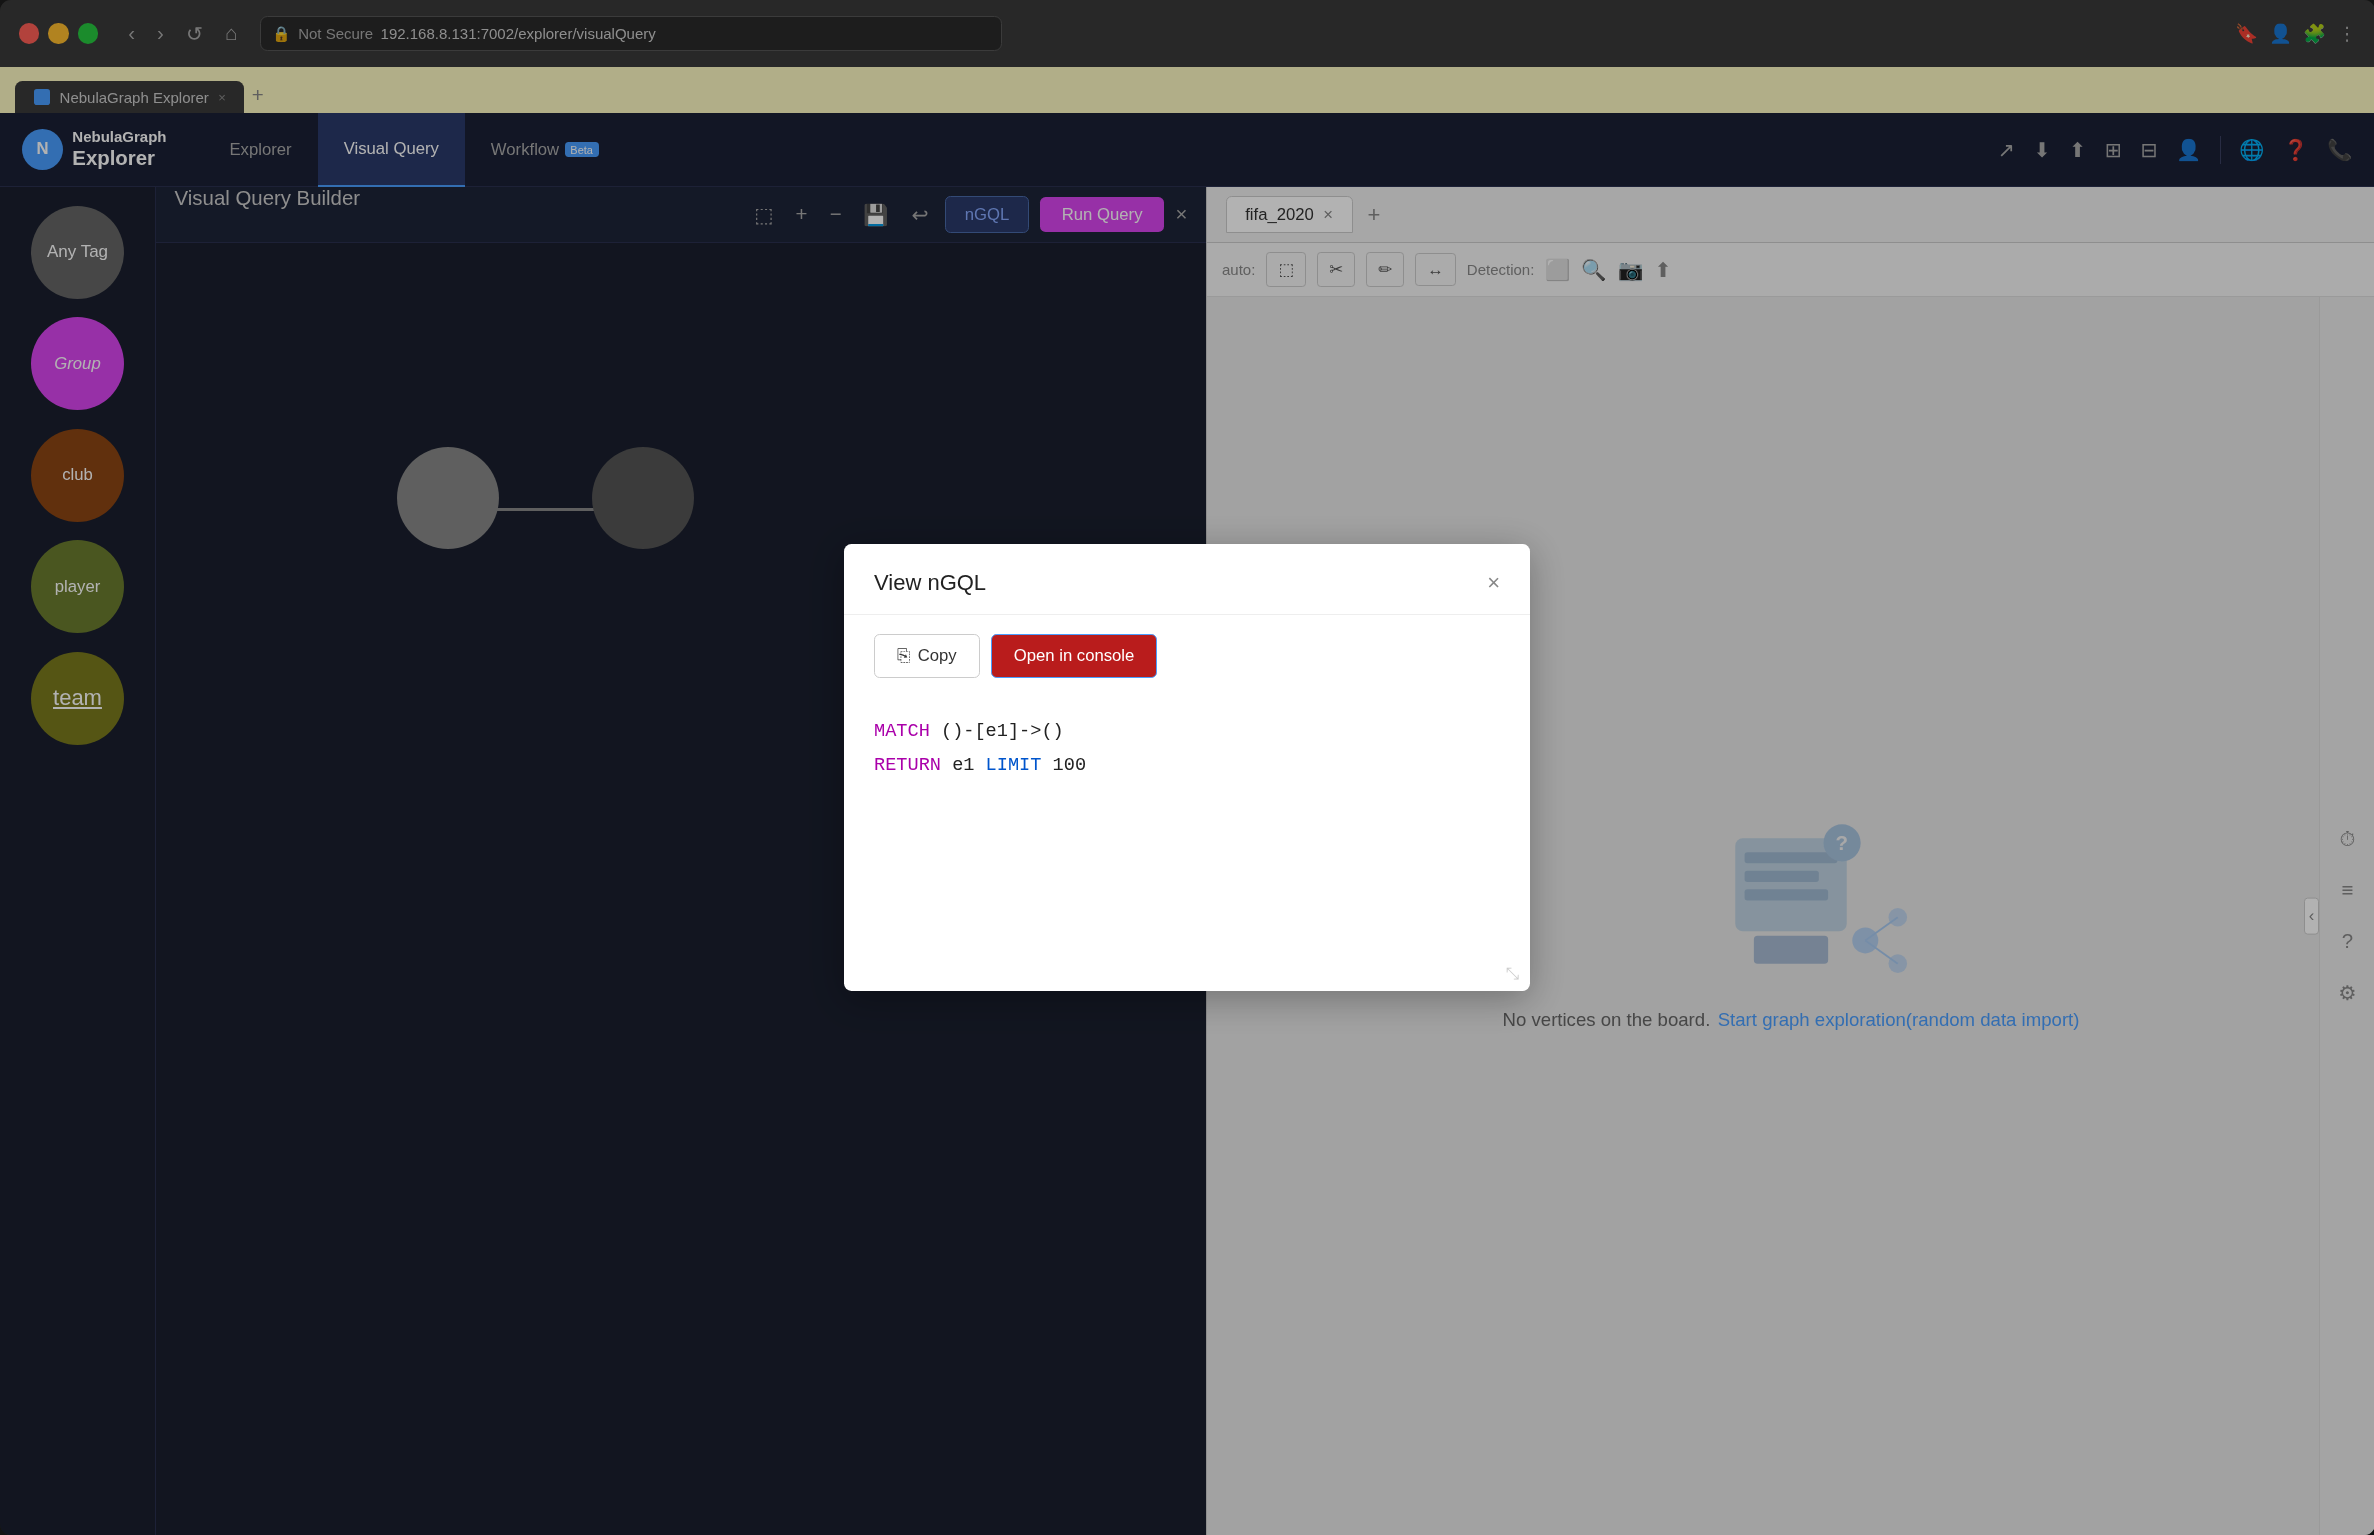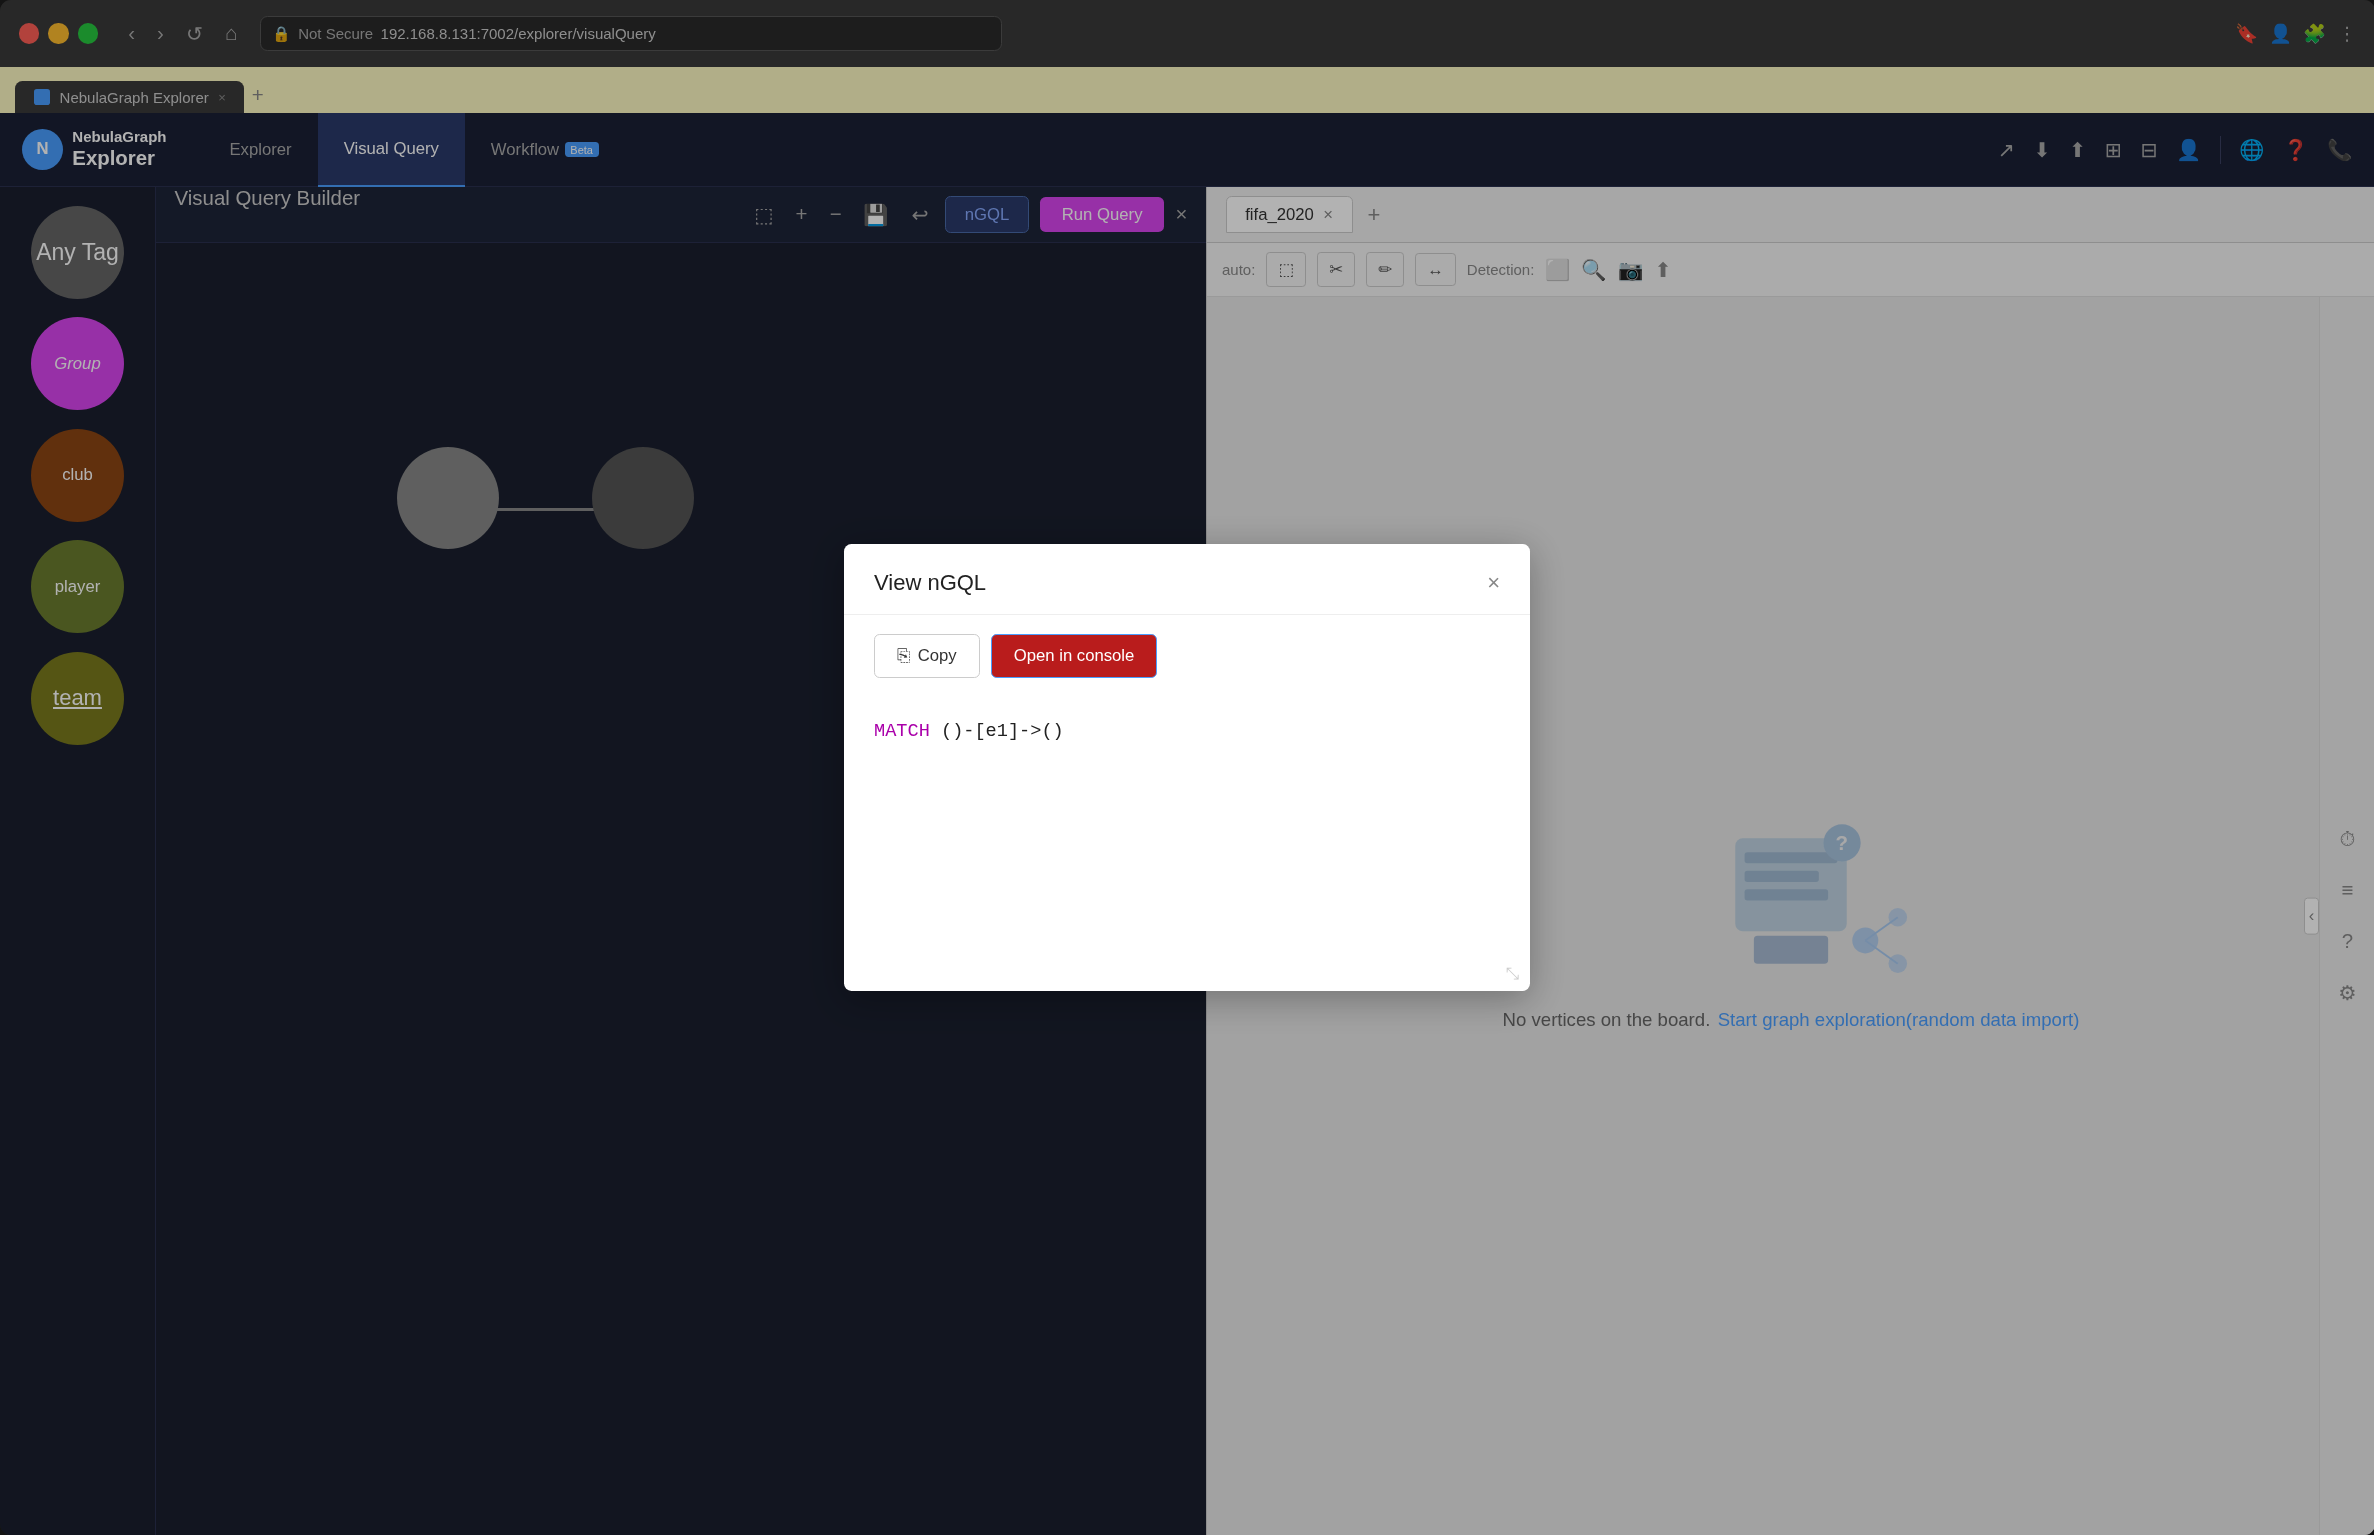--- a/index.html
+++ b/index.html
@@ -174,21 +174,21 @@
         <span>🌐</span>
         <span>❓</span>
         <span>📞</span>
       </div>
     </div>
 
     <div class="main-content">
 
       <div class="vqb-sidebar">
         <div class="sidebar-tag" style="background:#666;width:93px;height:93px;">
-          <span style="font-size:23px;">Any Tag</span>
+          <span style="font-size:17px;">Any Tag</span>
         </div>
         <div class="sidebar-tag" style="background:#d946ef;width:93px;height:93px;font-style:italic;">
           <span style="font-size:16.7px;">Group</span>
         </div>
         <div class="sidebar-tag" style="background:#8b4513;width:93px;height:93px;">
           <span style="font-size:16.7px;">club</span>
         </div>
         <div class="sidebar-tag" style="background:#6b7c2e;width:93px;height:93px;">
           <span style="font-size:16.7px;">player</span>
         </div>
@@ -291,20 +291,27 @@
           <span>Copy</span>
         </button>
         <button class="btn-open-console">Open in console</button>
       </div>
       <div class="modal-body">
         <div class="code-block">
           <div>
             <span class="code-match">MATCH</span>
             <span class="code-pattern"> ()-[e1]-&gt;()</span>
           </div>
+          <div>
+            <span class="code-return">RETURN</span>
+            <span class="code-pattern"> e1 </span>
+            <span class="code-limit">LIMIT</span>
+            <span class="code-number"> </span>
+            <span class="code-number">100</span>
+          </div>
         </div>
       </div>
       <div class="modal-resize">
         <span class="resize-handle">⤡</span>
       </div>
     </div>
   </div>
 </div>
 
 

